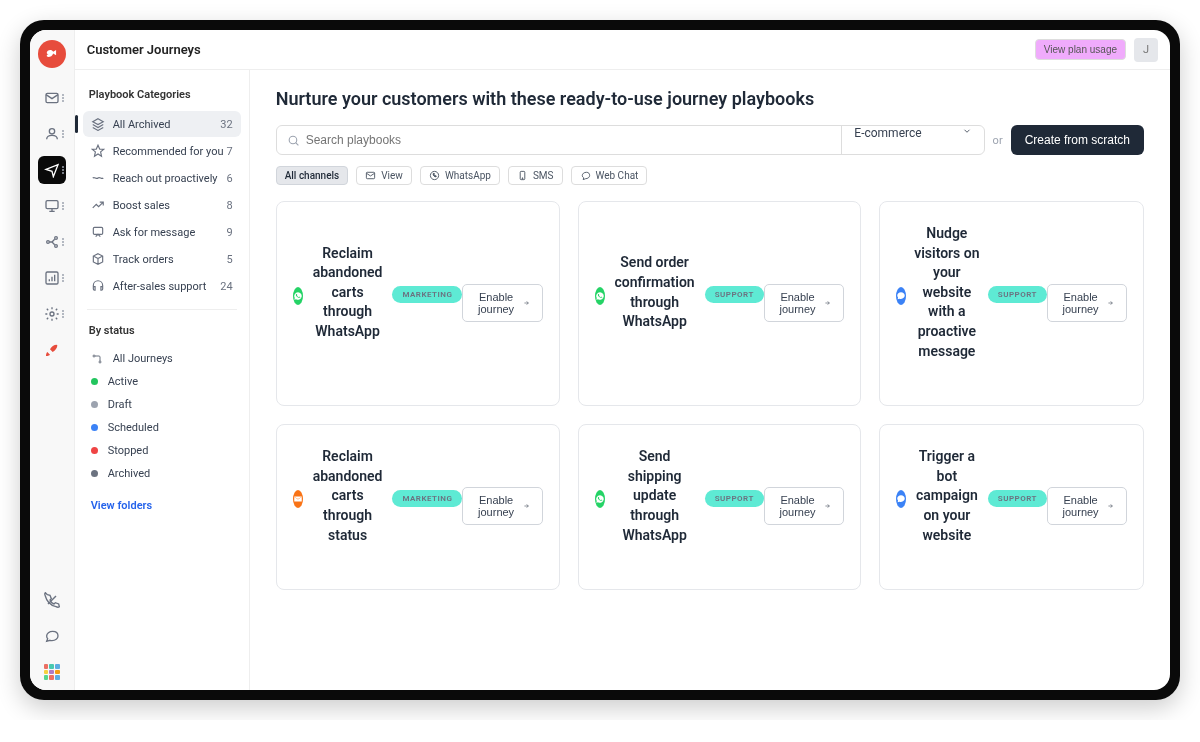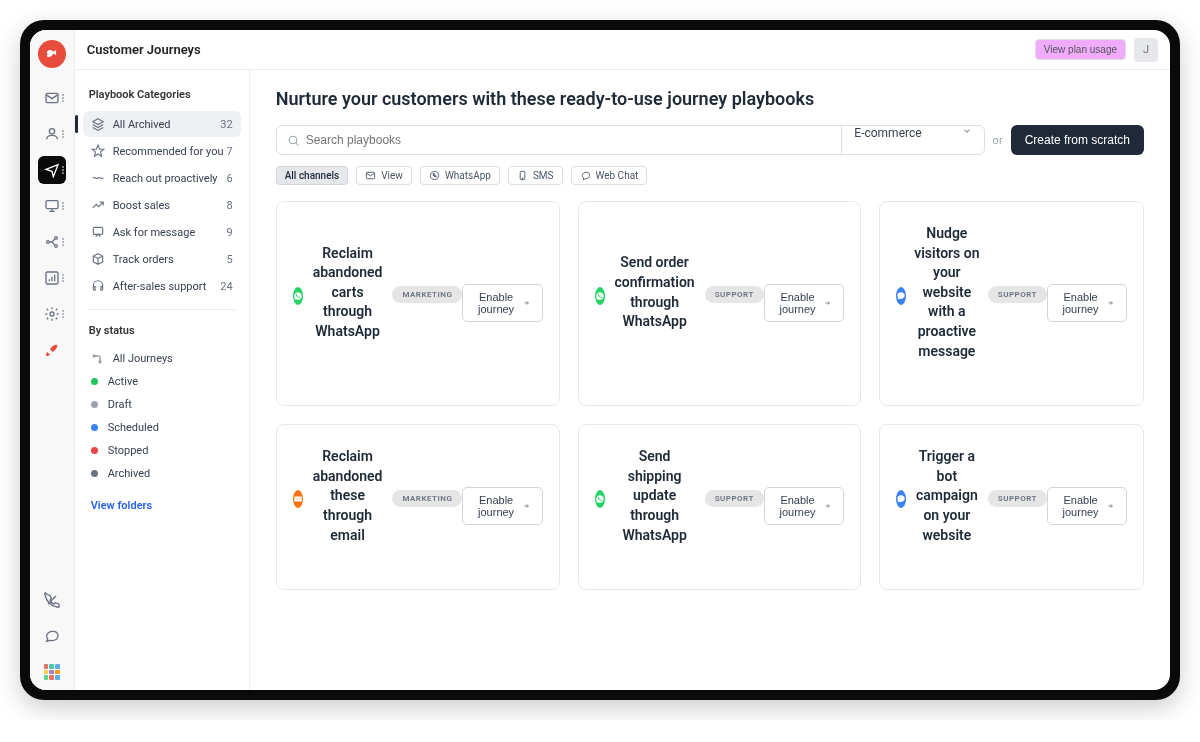--- a/index.html
+++ b/index.html
@@ -71,21 +71,21 @@
 .chip svg { width: 11px; height: 11px; }
 
 .grid { display: grid; grid-template-columns: repeat(3, 1fr); gap: 18px; }
 .card { border: 1px solid #e5e7eb; border-radius: 8px; padding: 22px 16px 24px; display: flex; flex-direction: row; align-items: center; text-align: center; }
 .card-icon { width: 18px; height: 18px; border-radius: 50%; display: flex; align-items: center; justify-content: center; margin-bottom: 14px; }
 .card-icon.whatsapp { background: #25d366; }
 .card-icon.chat { background: #3b82f6; }
 .card-icon.email { background: #f97316; }
 .card-icon svg { width: 10px; height: 10px; color: #fff; }
 .card-title { font-size: 14px; font-weight: 600; color: #1f2937; line-height: 1.4; margin-bottom: 20px; min-height: 40px; padding: 0 6px; }
-.card-tag { font-size: 8px; letter-spacing: 0.5px; font-weight: 600; color: #6b7280; background: #e5e5e5; padding: 4px 10px; border-radius: 10px; margin-bottom: 16px; }
+.card-tag { font-size: 8px; letter-spacing: 0.5px; font-weight: 600; color: #6b7280; background: #5eead4; padding: 4px 10px; border-radius: 10px; margin-bottom: 16px; }
 .enable-btn { border: 1px solid #d1d5db; background: #fff; font-size: 11px; font-weight: 500; color: #374151; padding: 6px 12px; border-radius: 5px; display: flex; align-items: center; gap: 6px; cursor: pointer; }
 .enable-btn svg { width: 12px; height: 12px; }
 </style>
 </head>
 <body>
 
 <div class="app-frame">
 <div class="app-inner">
 
 <div class="icon-rail">
@@ -404,21 +404,21 @@
                     <path d="M5 12h14M13 6l6 6-6 6"></path>
                   </svg>
     </button>
               </div>
               <div class="card">
     <div class="card-icon email">
                   <svg viewBox="0 0 24 24" fill="#fff">
                     <path d="M3 6h18v12H3V6zm9 6L4 7v1l8 5 8-5V7l-8 5z"></path>
                   </svg>
                 </div>
-    <div class="card-title">Reclaim abandoned these through email</div>
+    <div class="card-title">Reclaim abandoned carts through status</div>
     <div class="card-tag">MARKETING</div>
     <button class="enable-btn">
       Enable journey
       <svg viewBox="0 0 24 24" fill="none" stroke="currentColor" stroke-width="2">
                     <path d="M5 12h14M13 6l6 6-6 6"></path>
                   </svg>
     </button>
               </div>
               <div class="card">
     <div class="card-icon whatsapp">

